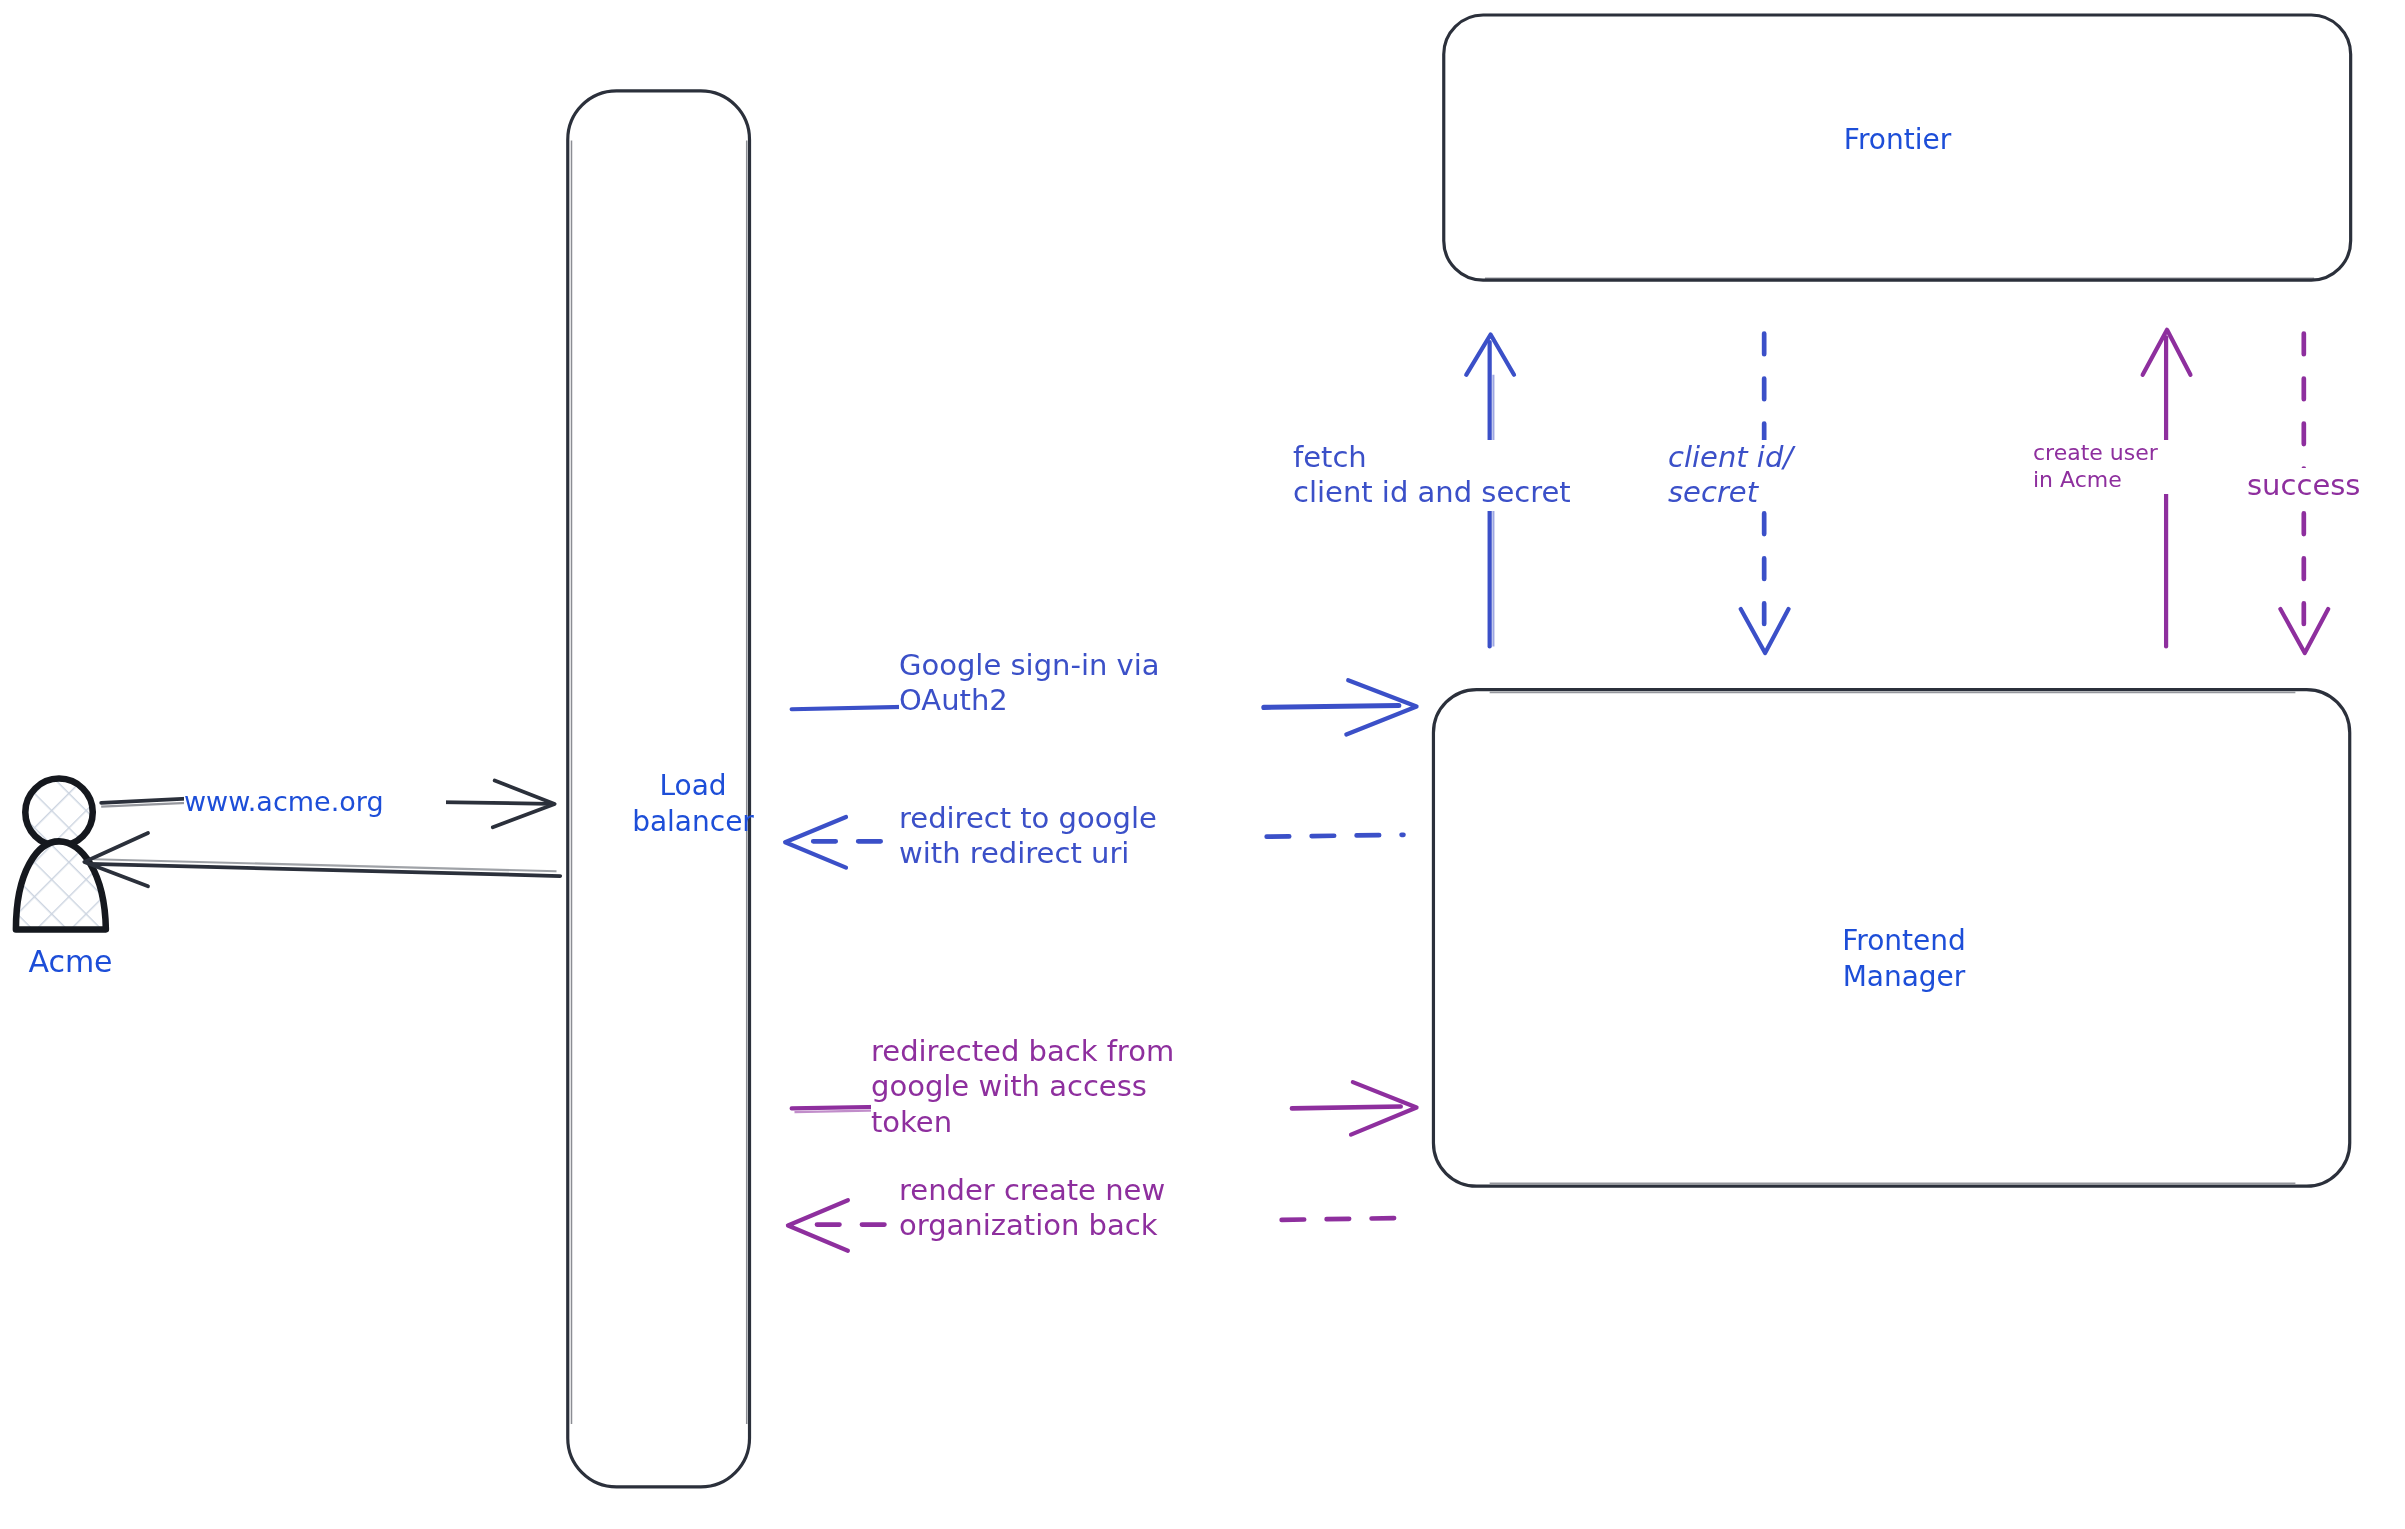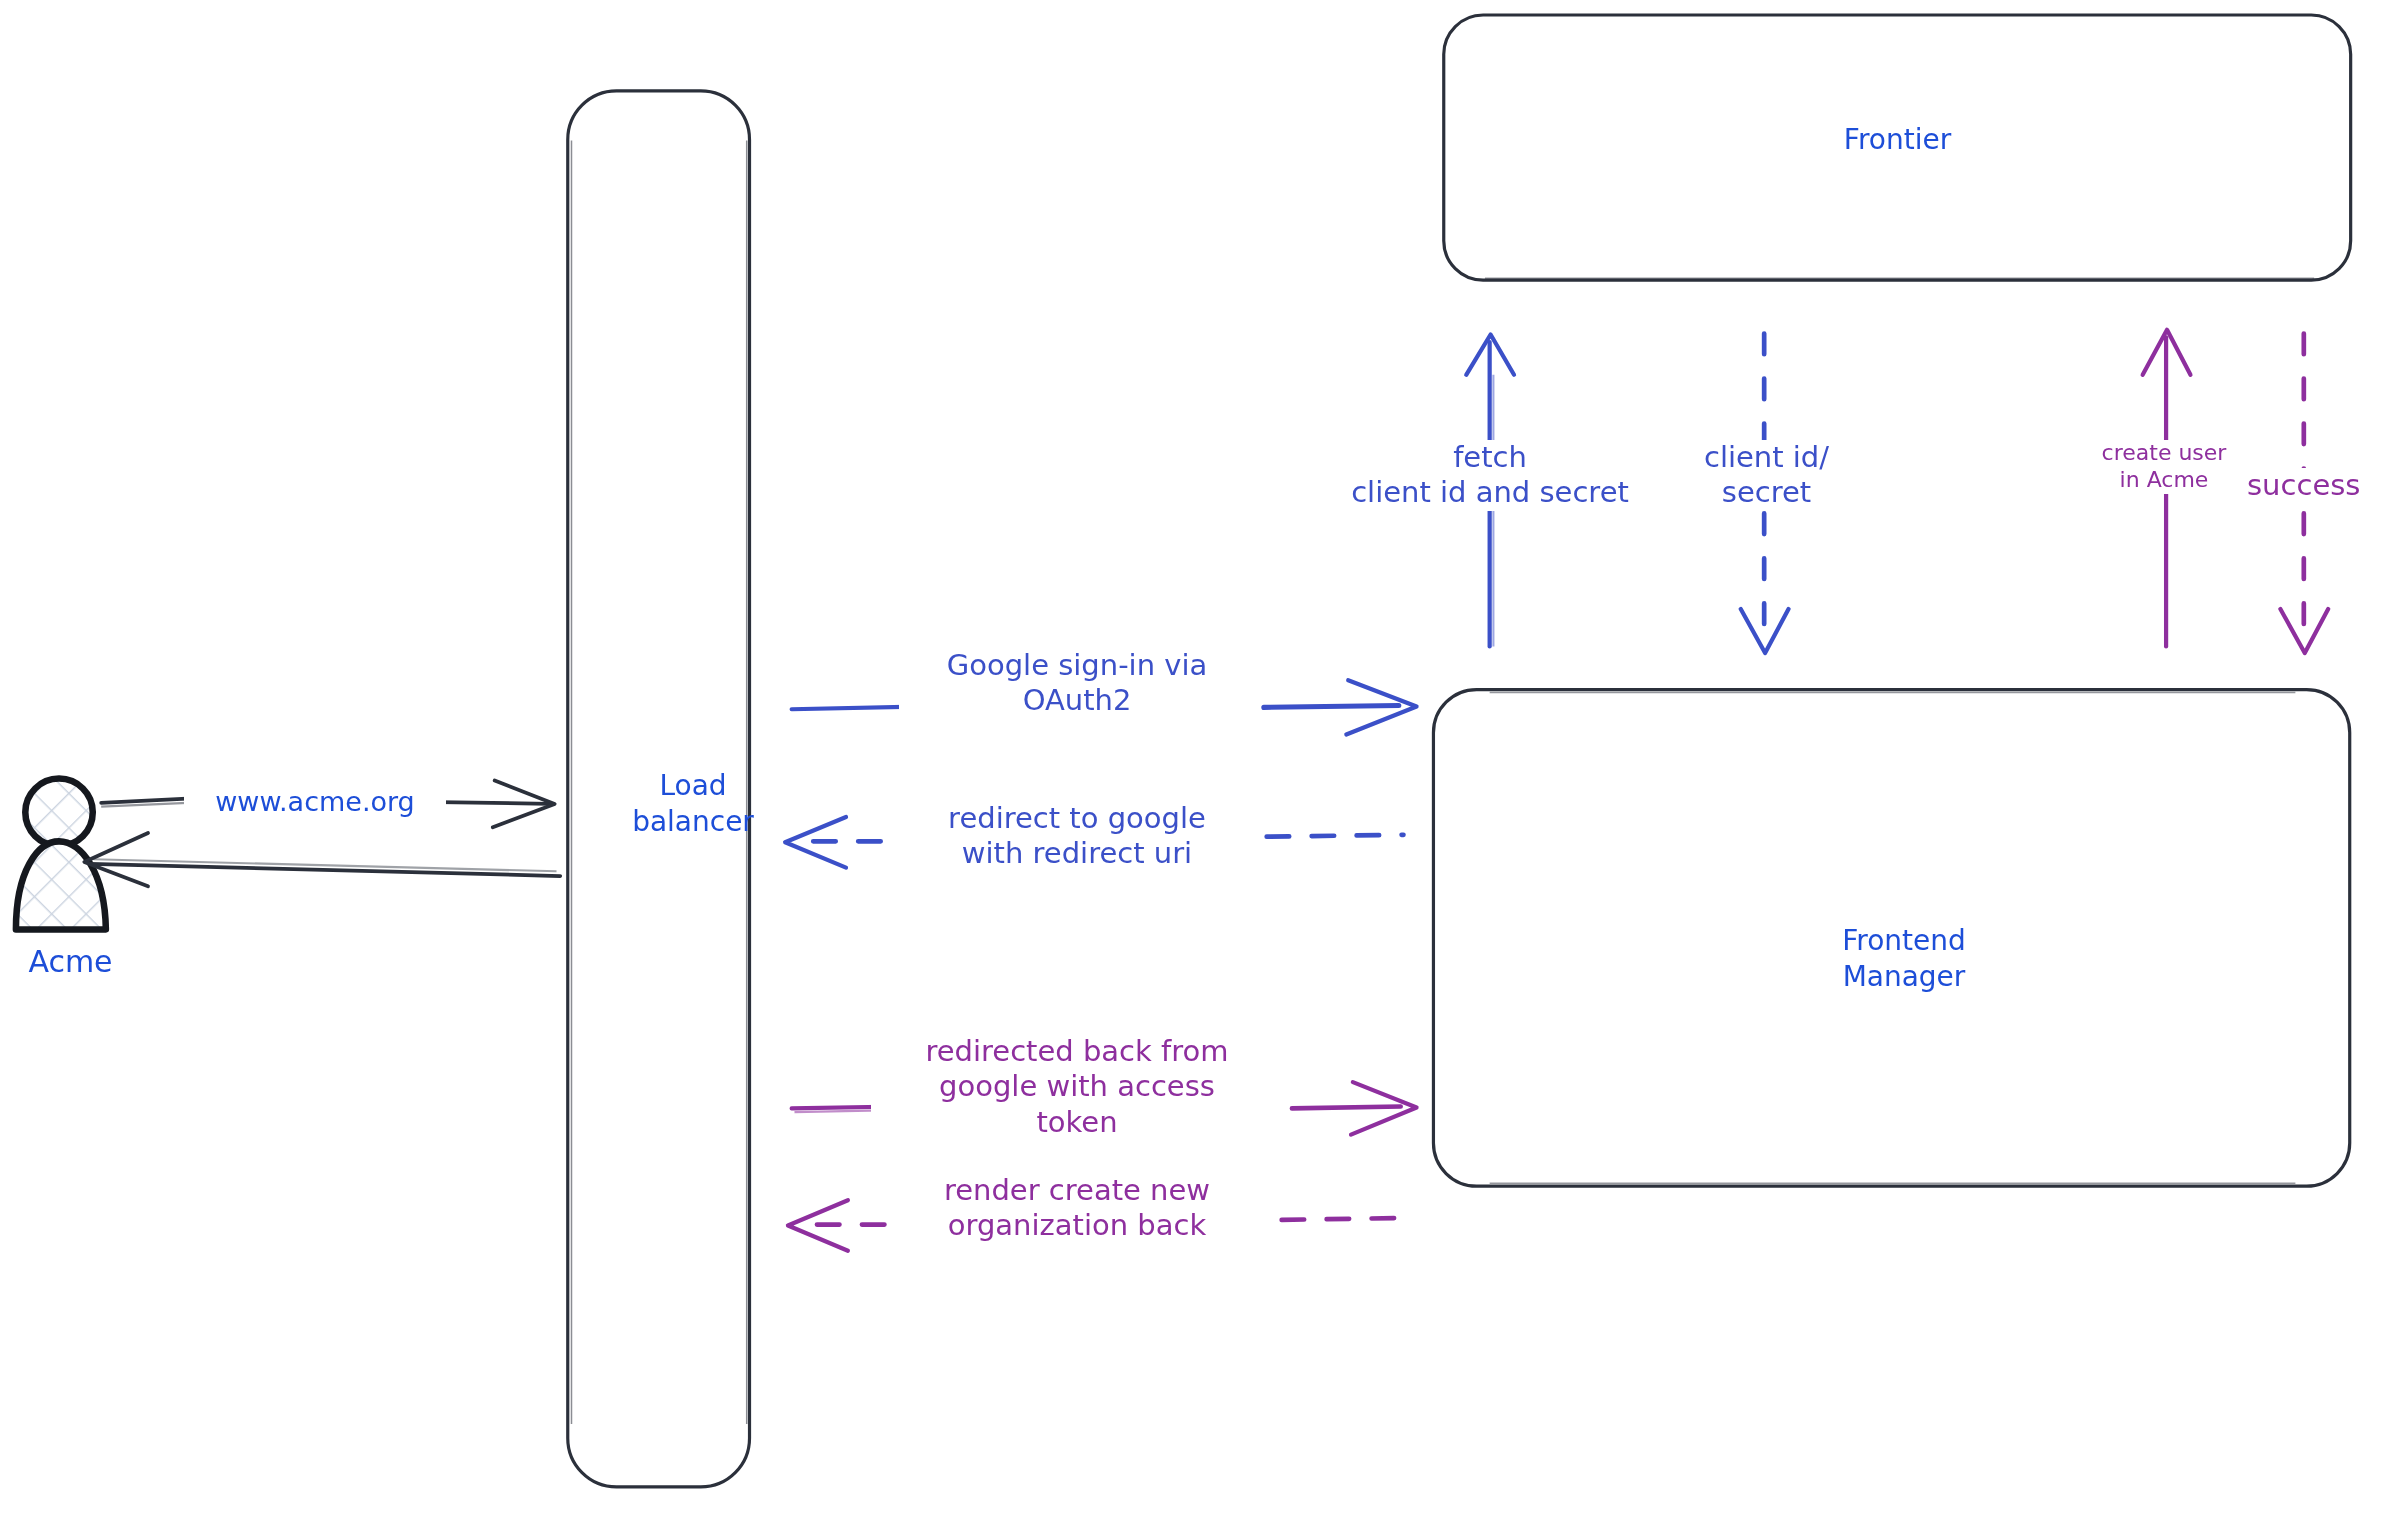--- a/index.html
+++ b/index.html
@@ -24,21 +24,20 @@
     position: absolute;
     color: #2b303b;
     font-family: "DejaVu Sans", sans-serif;
     text-align: center;
     line-height: 1.28;
     white-space: pre-line;
     pointer-events: none;
   }
   .edge-label {
     position: absolute;
-    text-align: center;
     line-height: 1.22;
     white-space: pre-line;
     font-family: "DejaVu Sans", sans-serif;
     background: #ffffff;
     pointer-events: none;
   }
   .blue { color: #3b50c8; }
   .purple { color: #8e2f9e; }
   .dark  { color: #1d4ed8; }
 
@@ -47,21 +46,21 @@
   #fm-label   { left: 1432px; top: 923px; width: 944px; font-size: 28px; }
   #user-label { left: 0px;    top: 943px; width: 141px; font-size: 30px; }
 
   #lbl-acme      { left: 184px;  top: 774px;  width: 262px; font-size: 27px; margin-top: 12px; }
   #lbl-oauth     { left: 899px;  top: 648px;  width: 356px; font-size: 29px; }
   #lbl-redirect  { left: 899px;  top: 801px;  width: 356px; font-size: 29px; }
   #lbl-back      { left: 871px;  top: 1034px; width: 412px; font-size: 29px; }
   #lbl-render    { left: 899px;  top: 1173px; width: 356px; font-size: 29px; }
 
   #lbl-fetch     { left: 1293px; top: 440px;  width: 394px; font-size: 29px; }
-  #lbl-clientid  { left: 1668px; top: 440px;  width: 197px; font-size: 29px; }
+  #lbl-clientid  { left: 1668px; top: 440px;  width: 197px; font-size: 29px; font-style: italic; }
   #lbl-createuser{ left: 2033px; top: 440px;  width: 262px; font-size: 22px; }
   #lbl-success   { left: 2247px; top: 468px;  width: 164px; font-size: 29px; text-align: left;}
 </style>
 </head>
 <body>
 
 <svg id="canvas" viewBox="0 0 2567 1633" xmlns="http://www.w3.org/2000/svg">
   <defs>
     <pattern id="hatch" width="26" height="26" patternUnits="userSpaceOnUse" patternTransform="rotate(45)">
       <rect width="26" height="26" fill="#ffffff"></rect>

